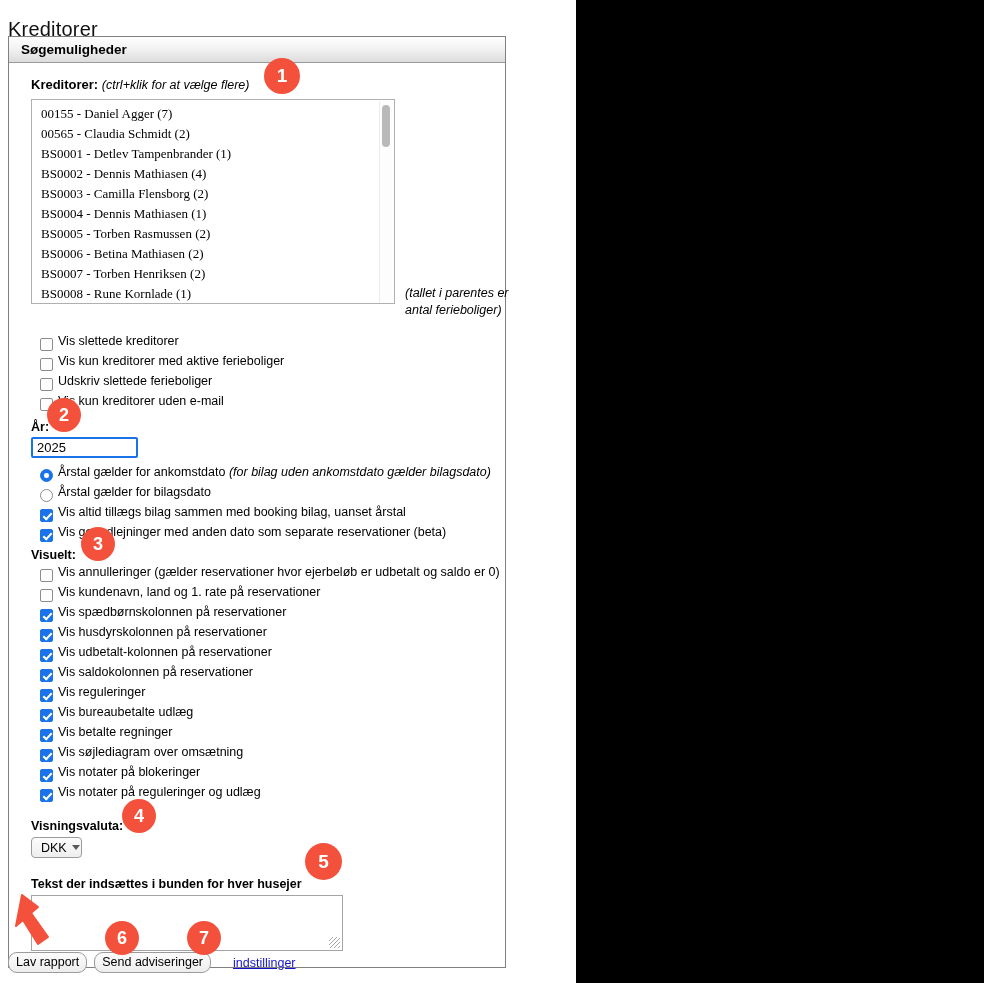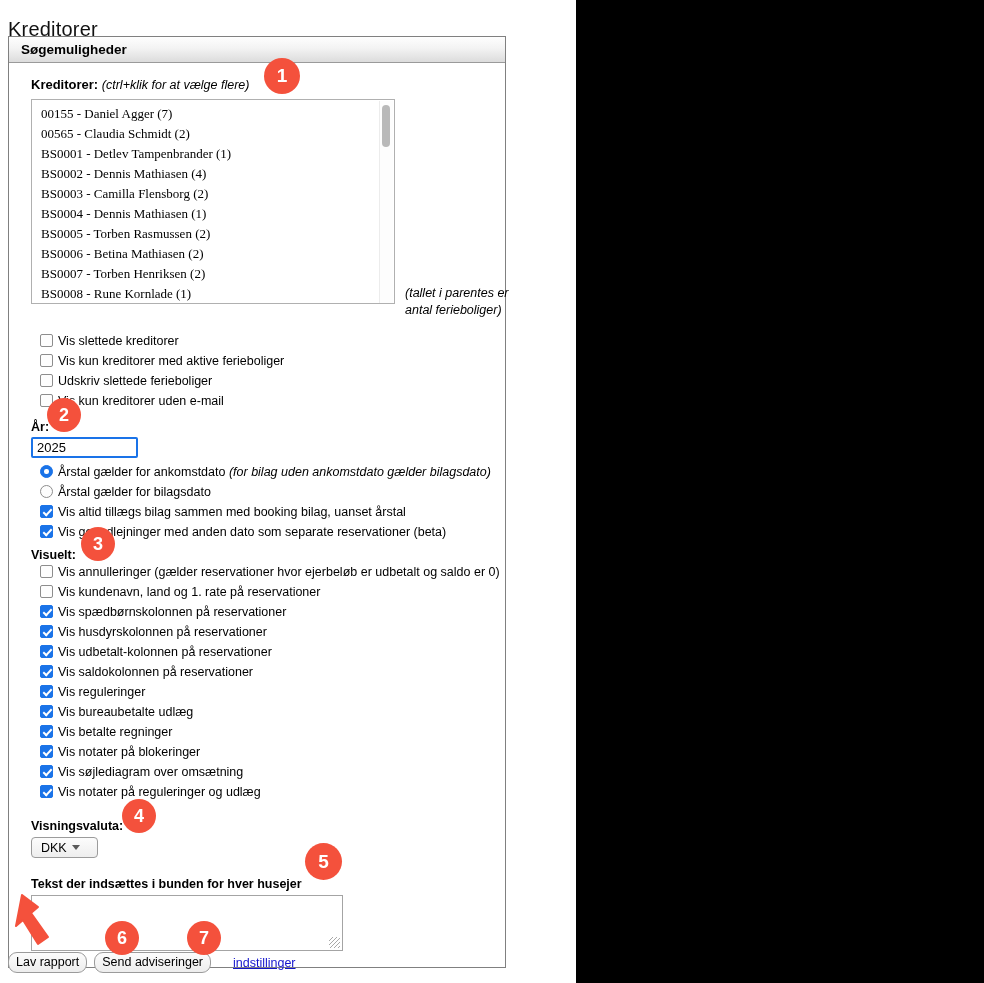--- a/index.html
+++ b/index.html
@@ -123,21 +123,21 @@
     top: 186px;
     width: 130px;
     font-style: italic;
     font-size: 12.5px;
     line-height: 17px;
   }
 
   
   .opt-row {
     display: flex;
-    align-items: flex-start;
+    align-items: flex-end;
     line-height: 20px;
     margin: 0;
     padding: 0;
     height: 20px;
   }
   .opt-row .opt-label {
     font-size: 12.5px;
     white-space: nowrap;
   }
   .opt-row .opt-label i {
@@ -222,21 +222,21 @@
   #visuelt-label { margin-top: 6px; font-weight: bold; font-size: 12.5px; }
 
   
   #valuta-label { margin-top: 17px; font-weight: bold; font-size: 12.5px; }
   #valuta-select {
     margin-top: 4px;
     display: inline-flex;
     align-items: center;
     gap: 5px;
     height: 21px;
-    padding: 0 17px 0 9px;
+    padding: 0 1px 0 9px;
     border: 1px solid #9b9b9b;
     border-radius: 4px;
     background: linear-gradient(to bottom, #fcfcfc, #eeeeee);
     font-size: 12.5px;
     box-sizing: border-box;
   }
   .chev {
     width: 0; height: 0;
     border-left: 4px solid transparent;
     border-right: 4px solid transparent;
@@ -441,25 +441,25 @@
         <div class="opt-row">
           <span class="cb checked"></span>
           <span class="opt-label">Vis bureaubetalte udlæg</span>
         </div>
         <div class="opt-row">
           <span class="cb checked"></span>
           <span class="opt-label">Vis betalte regninger</span>
         </div>
         <div class="opt-row">
           <span class="cb checked"></span>
+          <span class="opt-label">Vis søjlediagram over omsætning</span>
+        </div>
+        <div class="opt-row">
+          <span class="cb checked"></span>
           <span class="opt-label">Vis notater på blokeringer</span>
-        </div>
-        <div class="opt-row">
-          <span class="cb checked"></span>
-          <span class="opt-label">Vis søjlediagram over omsætning</span>
         </div>
         <div class="opt-row">
           <span class="cb checked"></span>
           <span class="opt-label">Vis notater på reguleringer og udlæg</span>
         </div>
       </div>
 
     <div id="valuta-label">Visningsvaluta:</div>
     <div id="valuta-select">
       <span>DKK</span>

